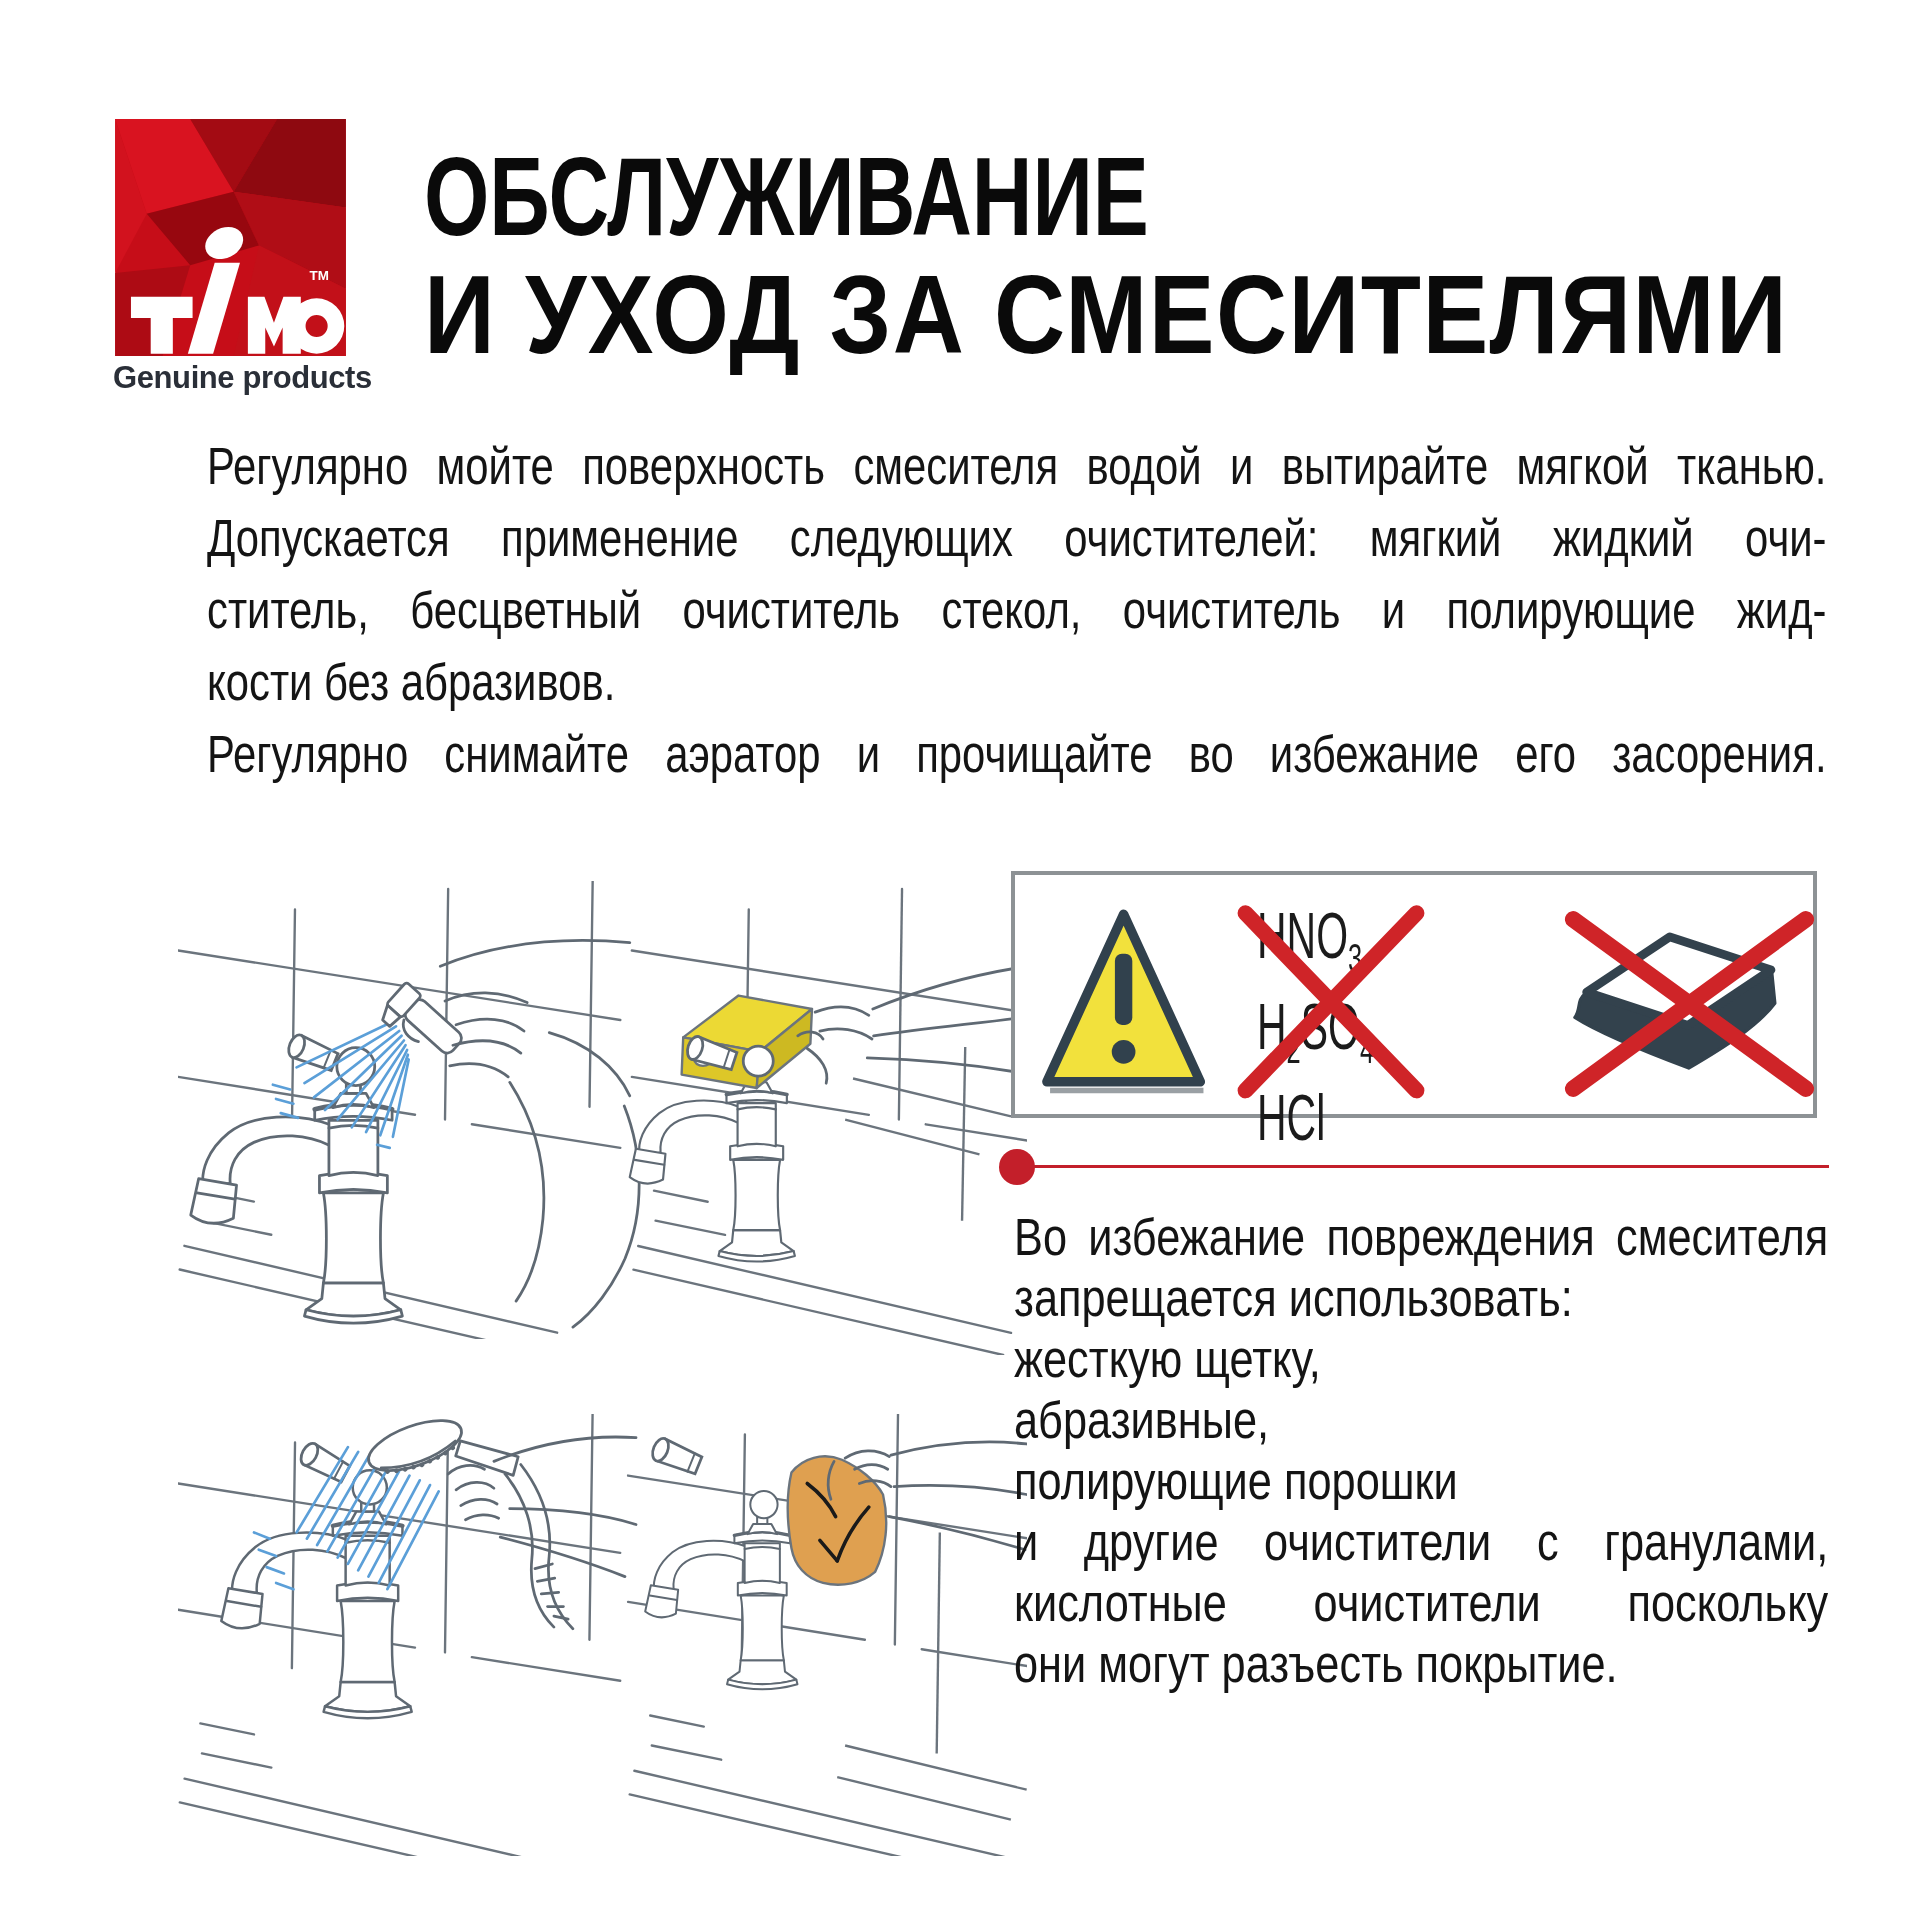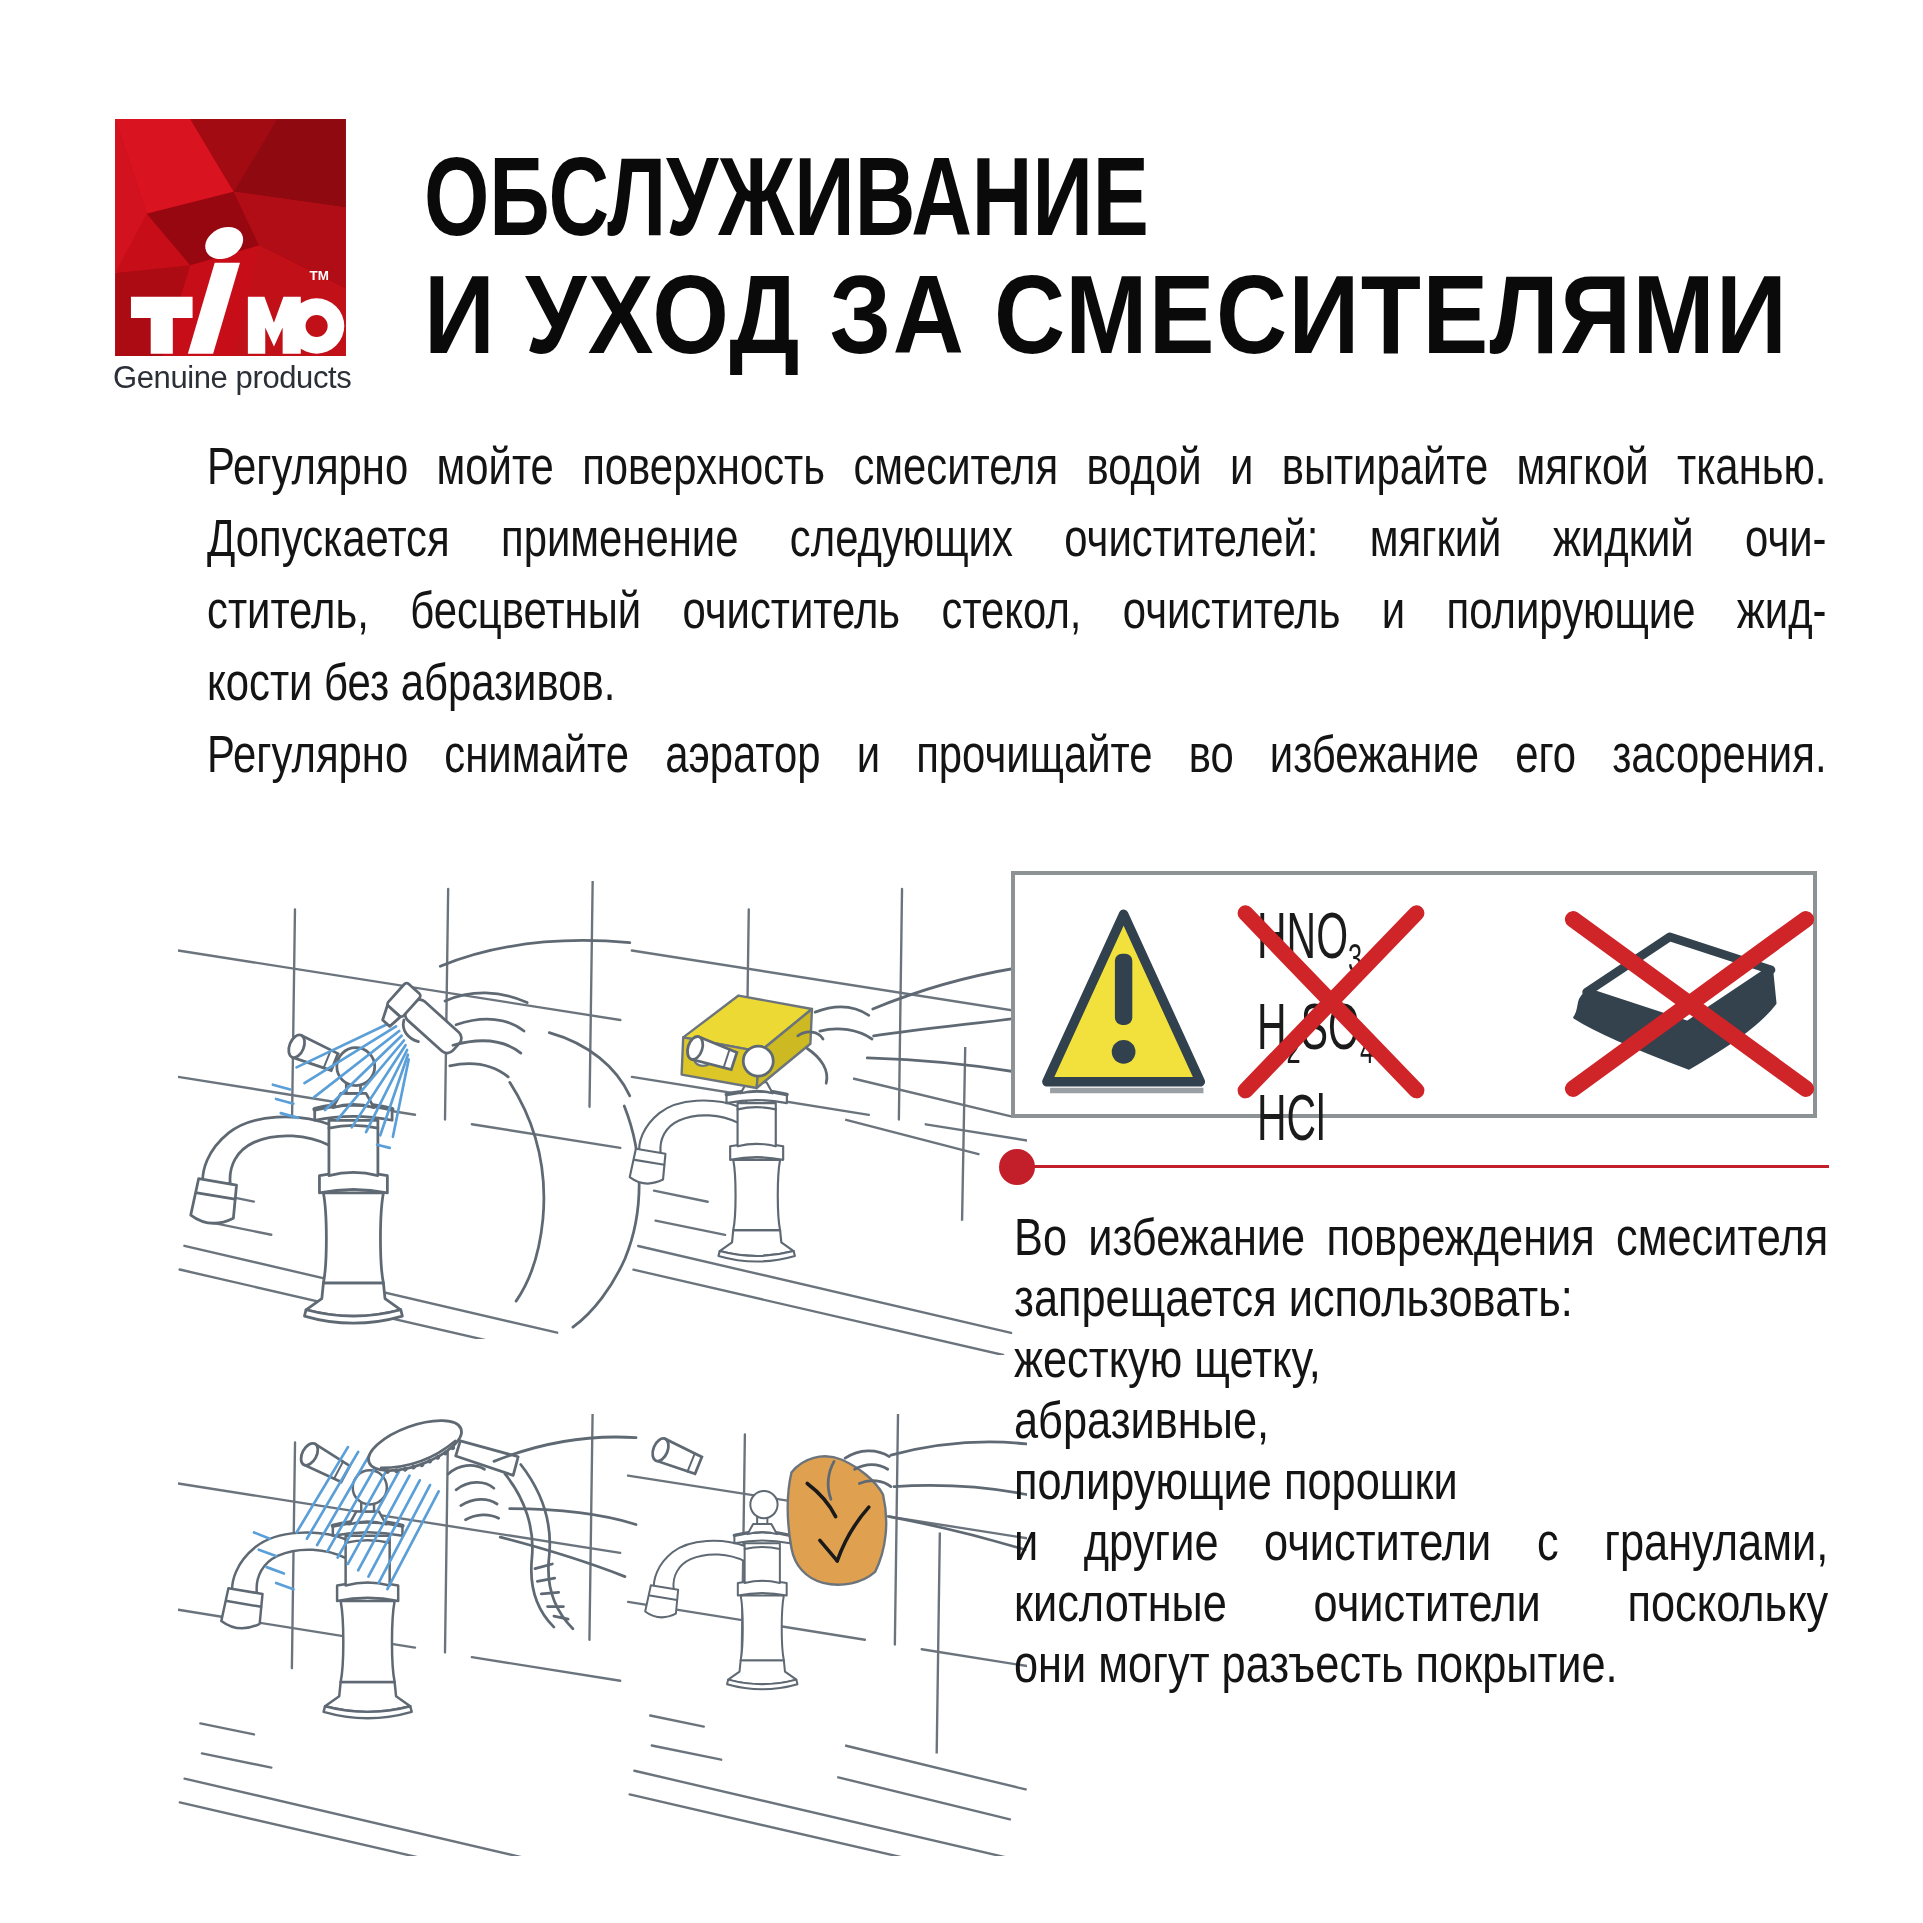--- a/index.html
+++ b/index.html
@@ -1,21 +1,21 @@
 <!DOCTYPE html>
 <html style="font-size:12.6px"><head>
 <meta charset="utf-8">
 <style>
   html,body{margin:0;padding:0;background:#fff;}
   #page{position:relative;width:1923px;height:1923px;background:#ffffff;overflow:hidden;
         font-family:"Liberation Sans",sans-serif;color:#141414;}
   .abs{position:absolute;}
   
   #logo{left:115px;top:119px;width:231px;height:237px;}
-  #tagline{left:113px;top:360px;font-size:31px;font-weight:normal;color:#2a2f38;letter-spacing:-0.4px;white-space:nowrap;}
+  #tagline{left:113px;top:360px;font-size:31px;font-weight:bold;color:#2a2f38;letter-spacing:-0.4px;white-space:nowrap;}
   
   .title-line{left:424px;font-size:112px;font-weight:bold;color:#0a0a0a;line-height:1;white-space:nowrap;transform-origin:0 0;}
   #title1{top:141px;transform:scaleX(0.75);}
   #title2{top:259px;transform:scaleX(0.88);letter-spacing:1.6px;}
   
   #intro{left:207px;top:431px;width:1975px;font-size:51px;line-height:72px;transform:scaleX(0.82);transform-origin:0 0;}
   .jl{text-align:justify;text-align-last:justify;}
   
   #proh{left:1014px;top:1207px;width:958px;font-size:51px;line-height:61px;transform:scaleX(0.85);transform-origin:0 0;}
   

